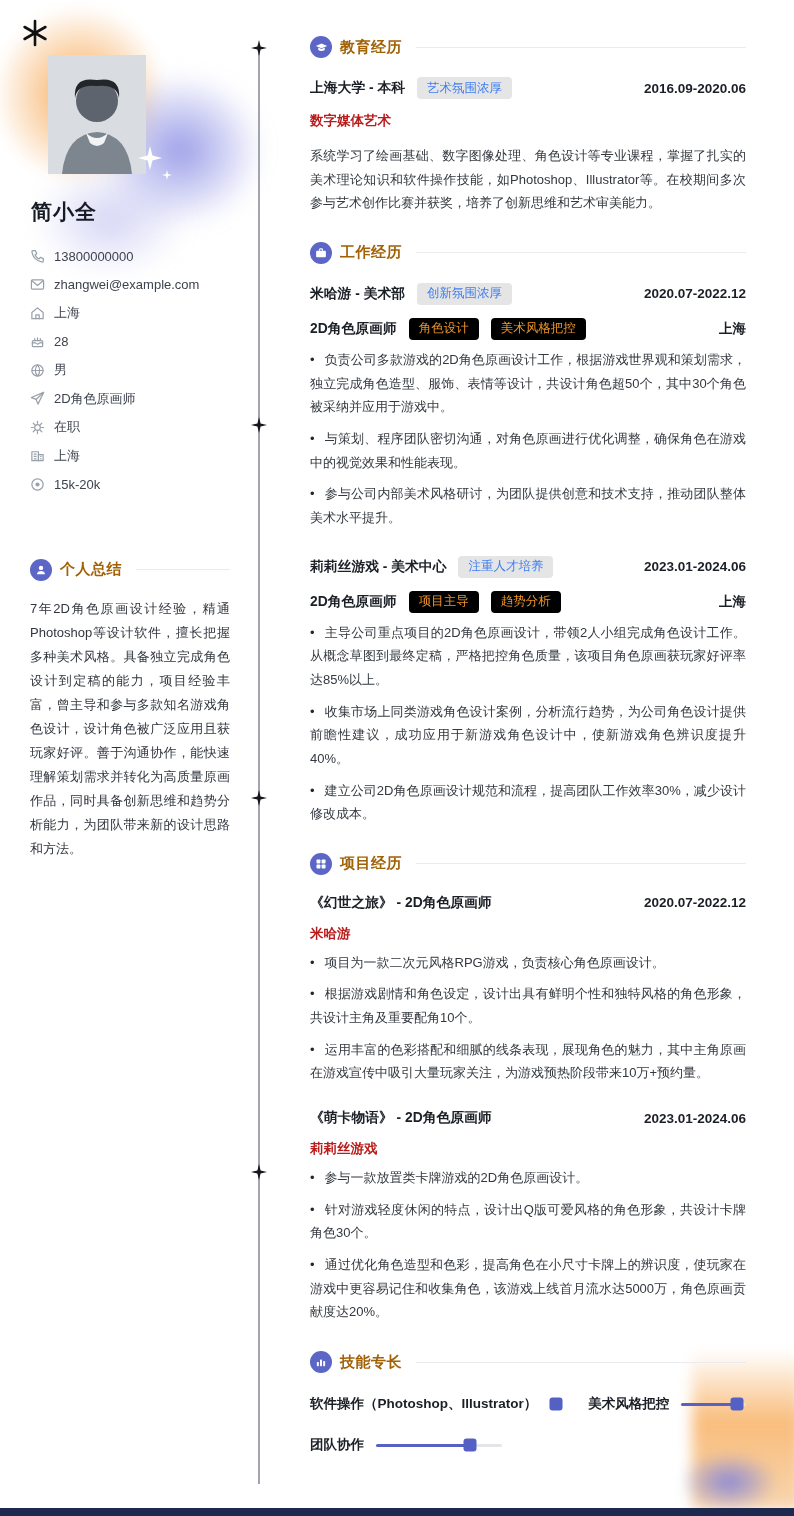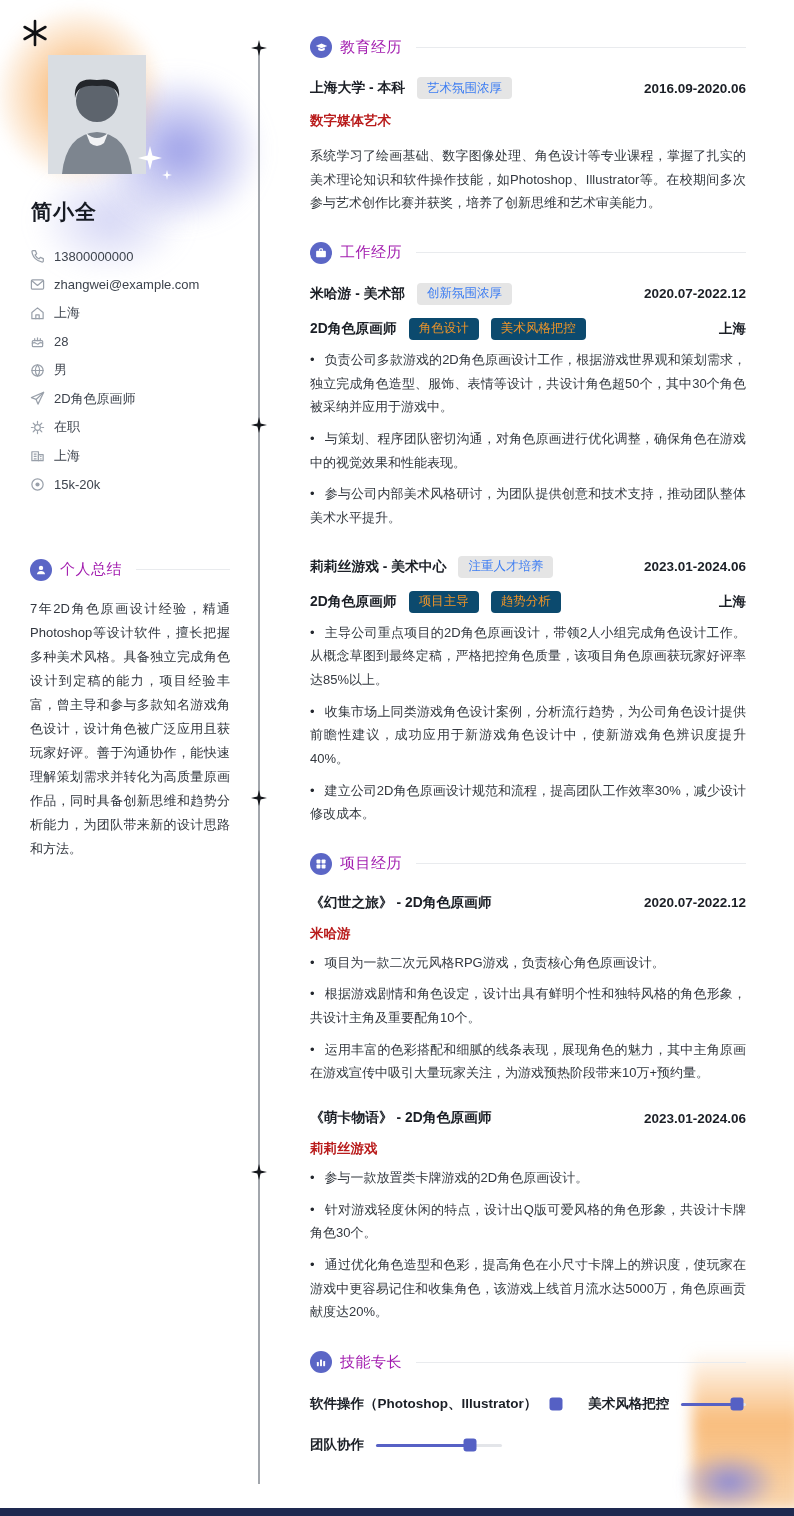--- a/index.html
+++ b/index.html
@@ -44,33 +44,33 @@
   .name { margin:24px 0 0 1px; font-size:21px; font-weight:700; color:#171b23; letter-spacing:1px; }
   .contacts { margin-top:16px; }
   .contact-row { display:flex; align-items:center; gap:9px; height:28.5px; font-size:13px; color:#3d434d; }
   .contact-row svg { flex:0 0 auto; }
   .summary-block { margin-top:60px; }
   .summary-text { margin-top:16px; font-size:13px; line-height:1.85; color:#31363e; text-align:justify; }
 
   
   .sec-header { display:flex; align-items:center; gap:8px; }
   .sec-icon { width:22px; height:22px; border-radius:50%; background:#5b66c6; display:flex; align-items:center; justify-content:center; flex:0 0 auto; }
-  .sec-title { font-size:15px; font-weight:400; color:#a21caf; letter-spacing:.5px; white-space:nowrap; }
+  .sec-title { font-size:15px; font-weight:700; color:#a16207; letter-spacing:.5px; white-space:nowrap; }
   .sec-rule { flex:1; height:1px; background:#e9ebee; margin-left:6px; }
 
   
   .right-col { position:absolute; left:310px; top:36px; width:436px; z-index:2; }
   .section { margin-bottom:27px; }
   .entry-row { display:flex; align-items:center; justify-content:space-between; margin-top:19px; }
   .entry-left { display:flex; align-items:center; gap:12px; min-width:0; }
   .entry-name { font-size:13.8px; font-weight:700; color:#1b1f26; white-space:nowrap; }
   .entry-date { font-size:13.5px; font-weight:700; color:#1b1f26; white-space:nowrap; }
   .tag { font-size:12.5px; padding:2.5px 10px; border-radius:4px; white-space:nowrap; }
   .tag-blue { color:#3e7ef2; background:#e5e5e5; }
-  .tag-orange { color:#ee9428; background:#0c4a6e; }
+  .tag-orange { color:#ee9428; background:#000000; }
   .sub-row { margin-top:13px; }
   .bold-line { font-size:13.5px; font-weight:700; color:#b91c1c; }
   .para { margin-top:14px; font-size:13px; line-height:1.82; color:#33383f; text-align:justify; }
   .bullets { margin-top:8px; }
   .bullet { font-size:13px; line-height:1.82; color:#33383f; margin-top:8px; text-align:justify; }
   .bullet::before { content:"•"; margin-right:10px; color:#23272e; }
   .job-block { margin-bottom:26px; }
   .proj-block { margin-bottom:24px; }
 
   

